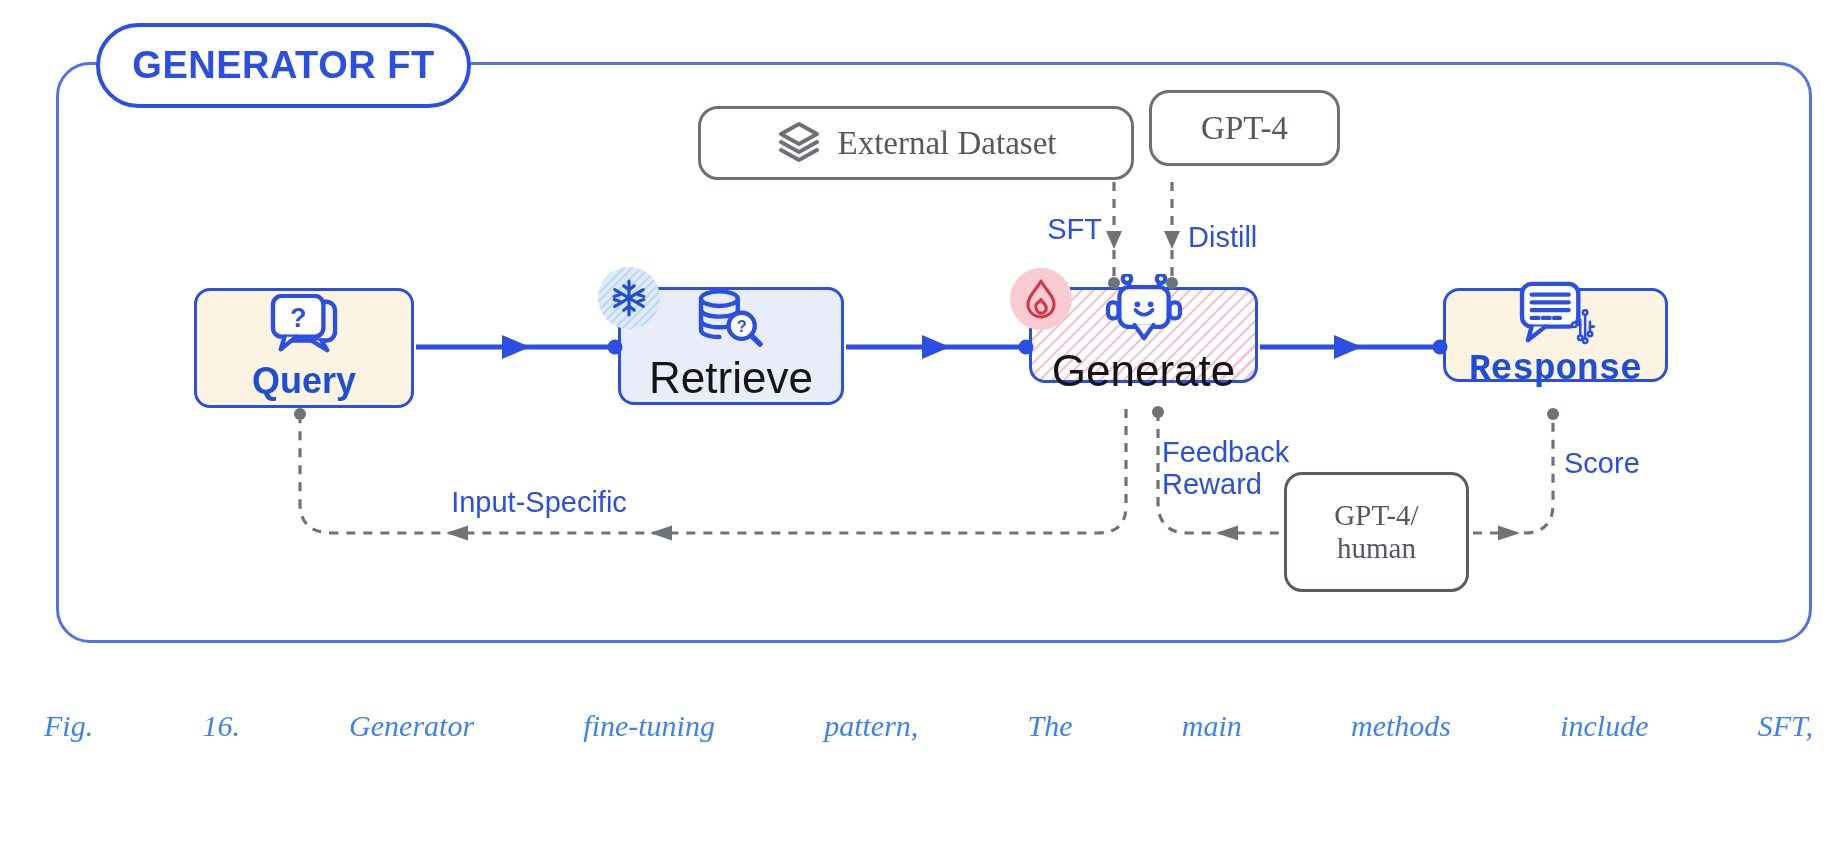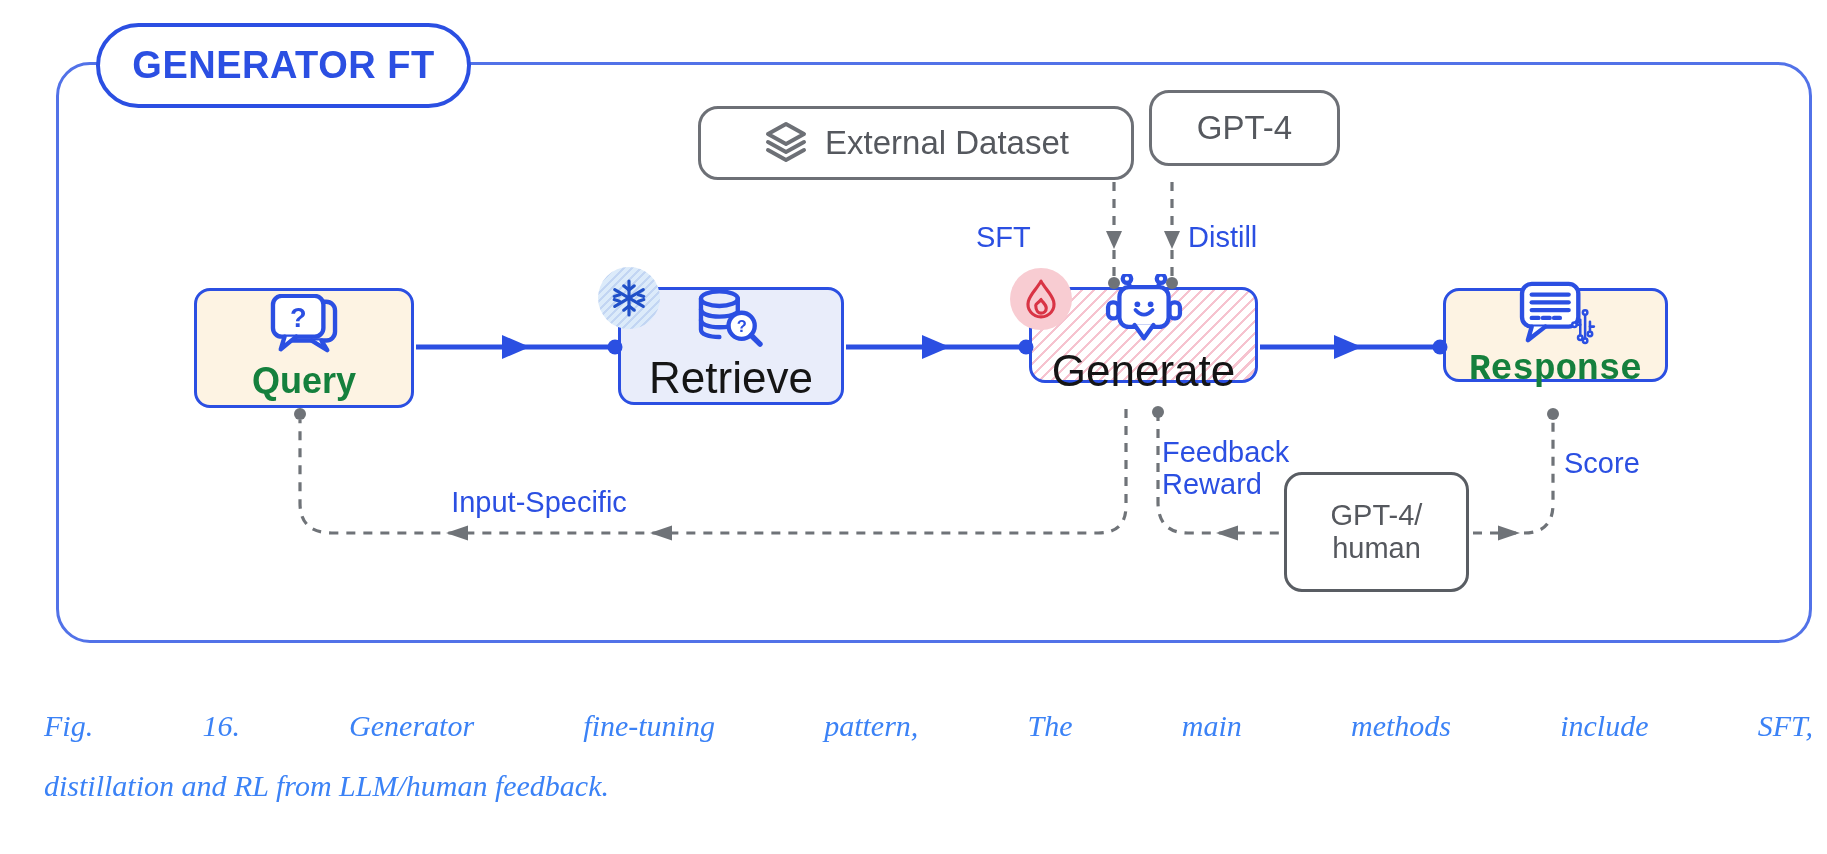--- a/index.html
+++ b/index.html
@@ -11,25 +11,25 @@
   .group-pill{position:absolute;left:80px;top:23px;width:367px;height:77px;background:#fff;
               border:4px solid #2b4fe2;border-radius:44px;display:flex;align-items:center;justify-content:center;
               font-size:38px;font-weight:700;color:#2b4fe2;letter-spacing:.5px;z-index:5;}
   
   .node{position:absolute;box-sizing:border-box;display:flex;flex-direction:column;
         align-items:center;justify-content:center;z-index:3;}
   .blue-node{border:3.5px solid #2b4fe2;border-radius:16px;}
   .cream{background:#fdf3e3;}
   .lav{background:#e9edfa;}
   .hatch{background:#fff repeating-linear-gradient(135deg,#f6c3cf 0px,#f6c3cf 2.5px,rgba(255,255,255,0) 2.5px,rgba(255,255,255,0) 8.5px);}
-  .node-label-blue{font-size:36px;font-weight:700;color:#15803d;margin-top:2px;}
+  .node-label-blue{font-size:36px;font-weight:700;color:#1d4ed8;margin-top:2px;}
   .node-label-dark{font-size:44px;font-weight:500;color:#151515;margin-top:2px;}
   
   .gray-box{position:absolute;box-sizing:border-box;background:#fff;border:3px solid #6d7076;border-radius:20px;
-            display:flex;align-items:center;justify-content:center;z-index:3;color:#55585e;}
+            display:flex;align-items:center;justify-content:center;z-index:3;color:#55585e;font-family:Liberation Serif, serif;}
   .gray-box .lbl{font-size:33px;font-weight:500;color:#55585e;}
   
   .badge{position:absolute;width:62px;height:62px;border-radius:50%;z-index:6;
          display:flex;align-items:center;justify-content:center;}
   .badge-frozen{background:#dcebfa repeating-linear-gradient(135deg,rgba(37,83,200,.14) 0 2px,rgba(255,255,255,0) 2px 6px);}
   .badge-fire{background:#f8ccd2;}
   
   .edge-label{position:absolute;color:#2b4fe2;font-size:29px;font-weight:500;z-index:4;white-space:pre-line;}
   .svg-layer{position:absolute;left:0;top:0;z-index:4;pointer-events:none;}
   
@@ -194,23 +194,22 @@
       <polygon points="1200,525.5 1200,540.5 1222,533" transform="rotate(180 1211 533)"></polygon>
       <polygon points="1482,525.5 1482,540.5 1504,533"></polygon>
       <circle cx="1098" cy="283" r="6"></circle>
       <circle cx="1156" cy="283" r="6"></circle>
       <circle cx="284" cy="414" r="6"></circle>
       <circle cx="1142" cy="412" r="6"></circle>
       <circle cx="1537" cy="414" r="6"></circle>
     </g>
   </svg>
 
-  <div class="edge-label" style="left:960px;top:221px;width:126px;text-align:left;">SFT</div>
+  <div class="edge-label" style="left:960px;top:213px;width:126px;text-align:right;">SFT</div>
   <div class="edge-label" style="left:1172px;top:221px;">Distill</div>
   <div class="edge-label" style="left:1146px;top:436px;line-height:1.12;">Feedback
 Reward</div>
   <div class="edge-label" style="left:393px;top:486px;width:260px;text-align:center;">Input-Specific</div>
   <div class="edge-label" style="left:1548px;top:447px;">Score</div>
 
   <div class="caption l1">Fig. 16. Generator fine-tuning pattern, The main methods include SFT,</div>
-  <div class="caption l2">distillation and RL from LLM/human feedback.</div>
 
 </div>
 
 </body></html>

